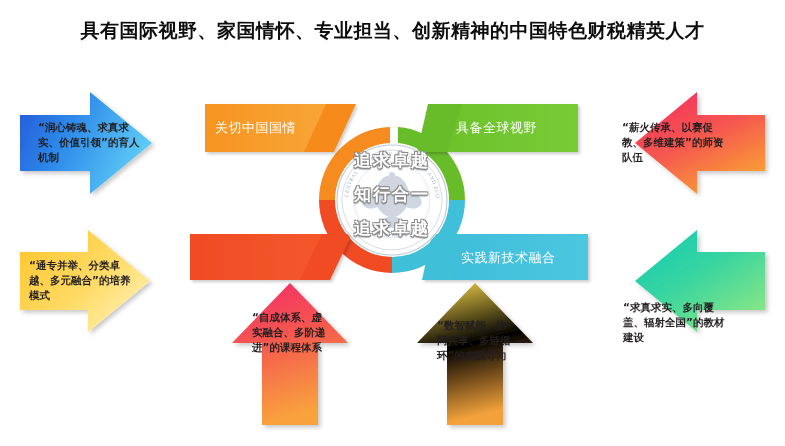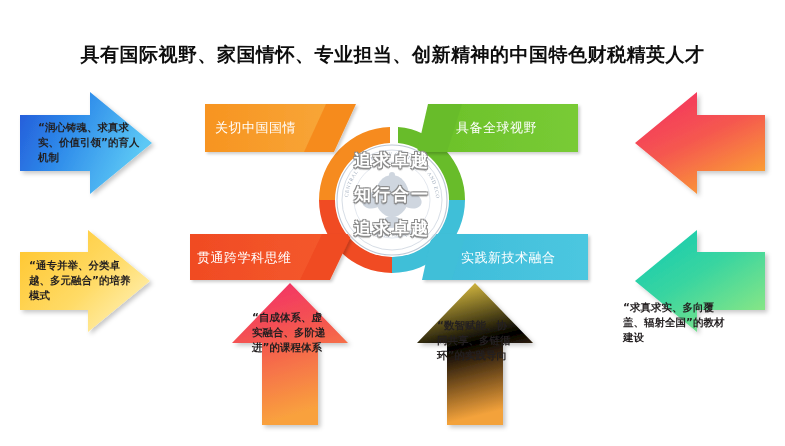--- a/index.html
+++ b/index.html
@@ -13,21 +13,20 @@
   }
   #stage{position:absolute;left:0;top:0;width:785px;height:446px;}
 
   
   .title{
     position:absolute;left:0;top:18px;width:785px;
     text-align:center;
     font-size:19px;font-weight:bold;color:#0d0d0d;
     letter-spacing:0.5px;
     white-space:nowrap;
-    margin-top:24px;
   }
 
   
   .layer{position:absolute;left:0;top:0;width:785px;height:446px;}
 
   
   .atext{
     position:absolute;
     color:#231f20;
     font-size:10.5px;
@@ -249,27 +248,27 @@
       <text x="392" y="236" text-anchor="middle" style="font-size:7px;fill:#aab5c4;font-family:'Liberation Serif',serif;letter-spacing:1.5px;">中央财经大学</text>
     </g>
   </svg>
 
   <div class="ctext" style="left:312px;top:147px;">追求卓越</div>
   <div class="ctext" style="left:312px;top:181px;">知行合一</div>
   <div class="ctext" style="left:312px;top:215px;">追求卓越</div>
 
   <div class="lbl" style="left:215px;top:119px;">关切中国国情</div>
   <div class="lbl" style="left:456px;top:119px;">具备全球视野</div>
-  <div class="lbl" style="left:197px;top:249px;">贯通跨学科思维</div>
   <div class="lbl" style="left:461px;top:249px;">实践新技术融合</div>
 
   <div class="atext" style="left:14px;top:120px;width:106px;margin-left:24px;">“润心铸魂、求真求实、价值引领”的育人机制</div>
 
   <div class="atext" style="left:29px;top:258px;width:108px;">“通专并举、分类卓越、多元融合”的培养模式</div>
 
+  <div class="atext" style="left:622px;top:120px;width:108px;">“薪火传承、以赛促教、多维建策”的师资队伍</div>
 
   <div class="atext" style="left:623px;top:300px;width:110px;">“求真求实、多向覆盖、辐射全国”的教材建设</div>
 
   <div class="atext" style="left:252px;top:310px;width:80px;">“自成体系、虚实融合、多阶递进”的课程体系</div>
 
   <div class="atext" style="left:437px;top:318px;width:80px;">“数智赋能、协同共享、多链循环”的实践导向</div>
 
 </div>
 
 </body></html>

